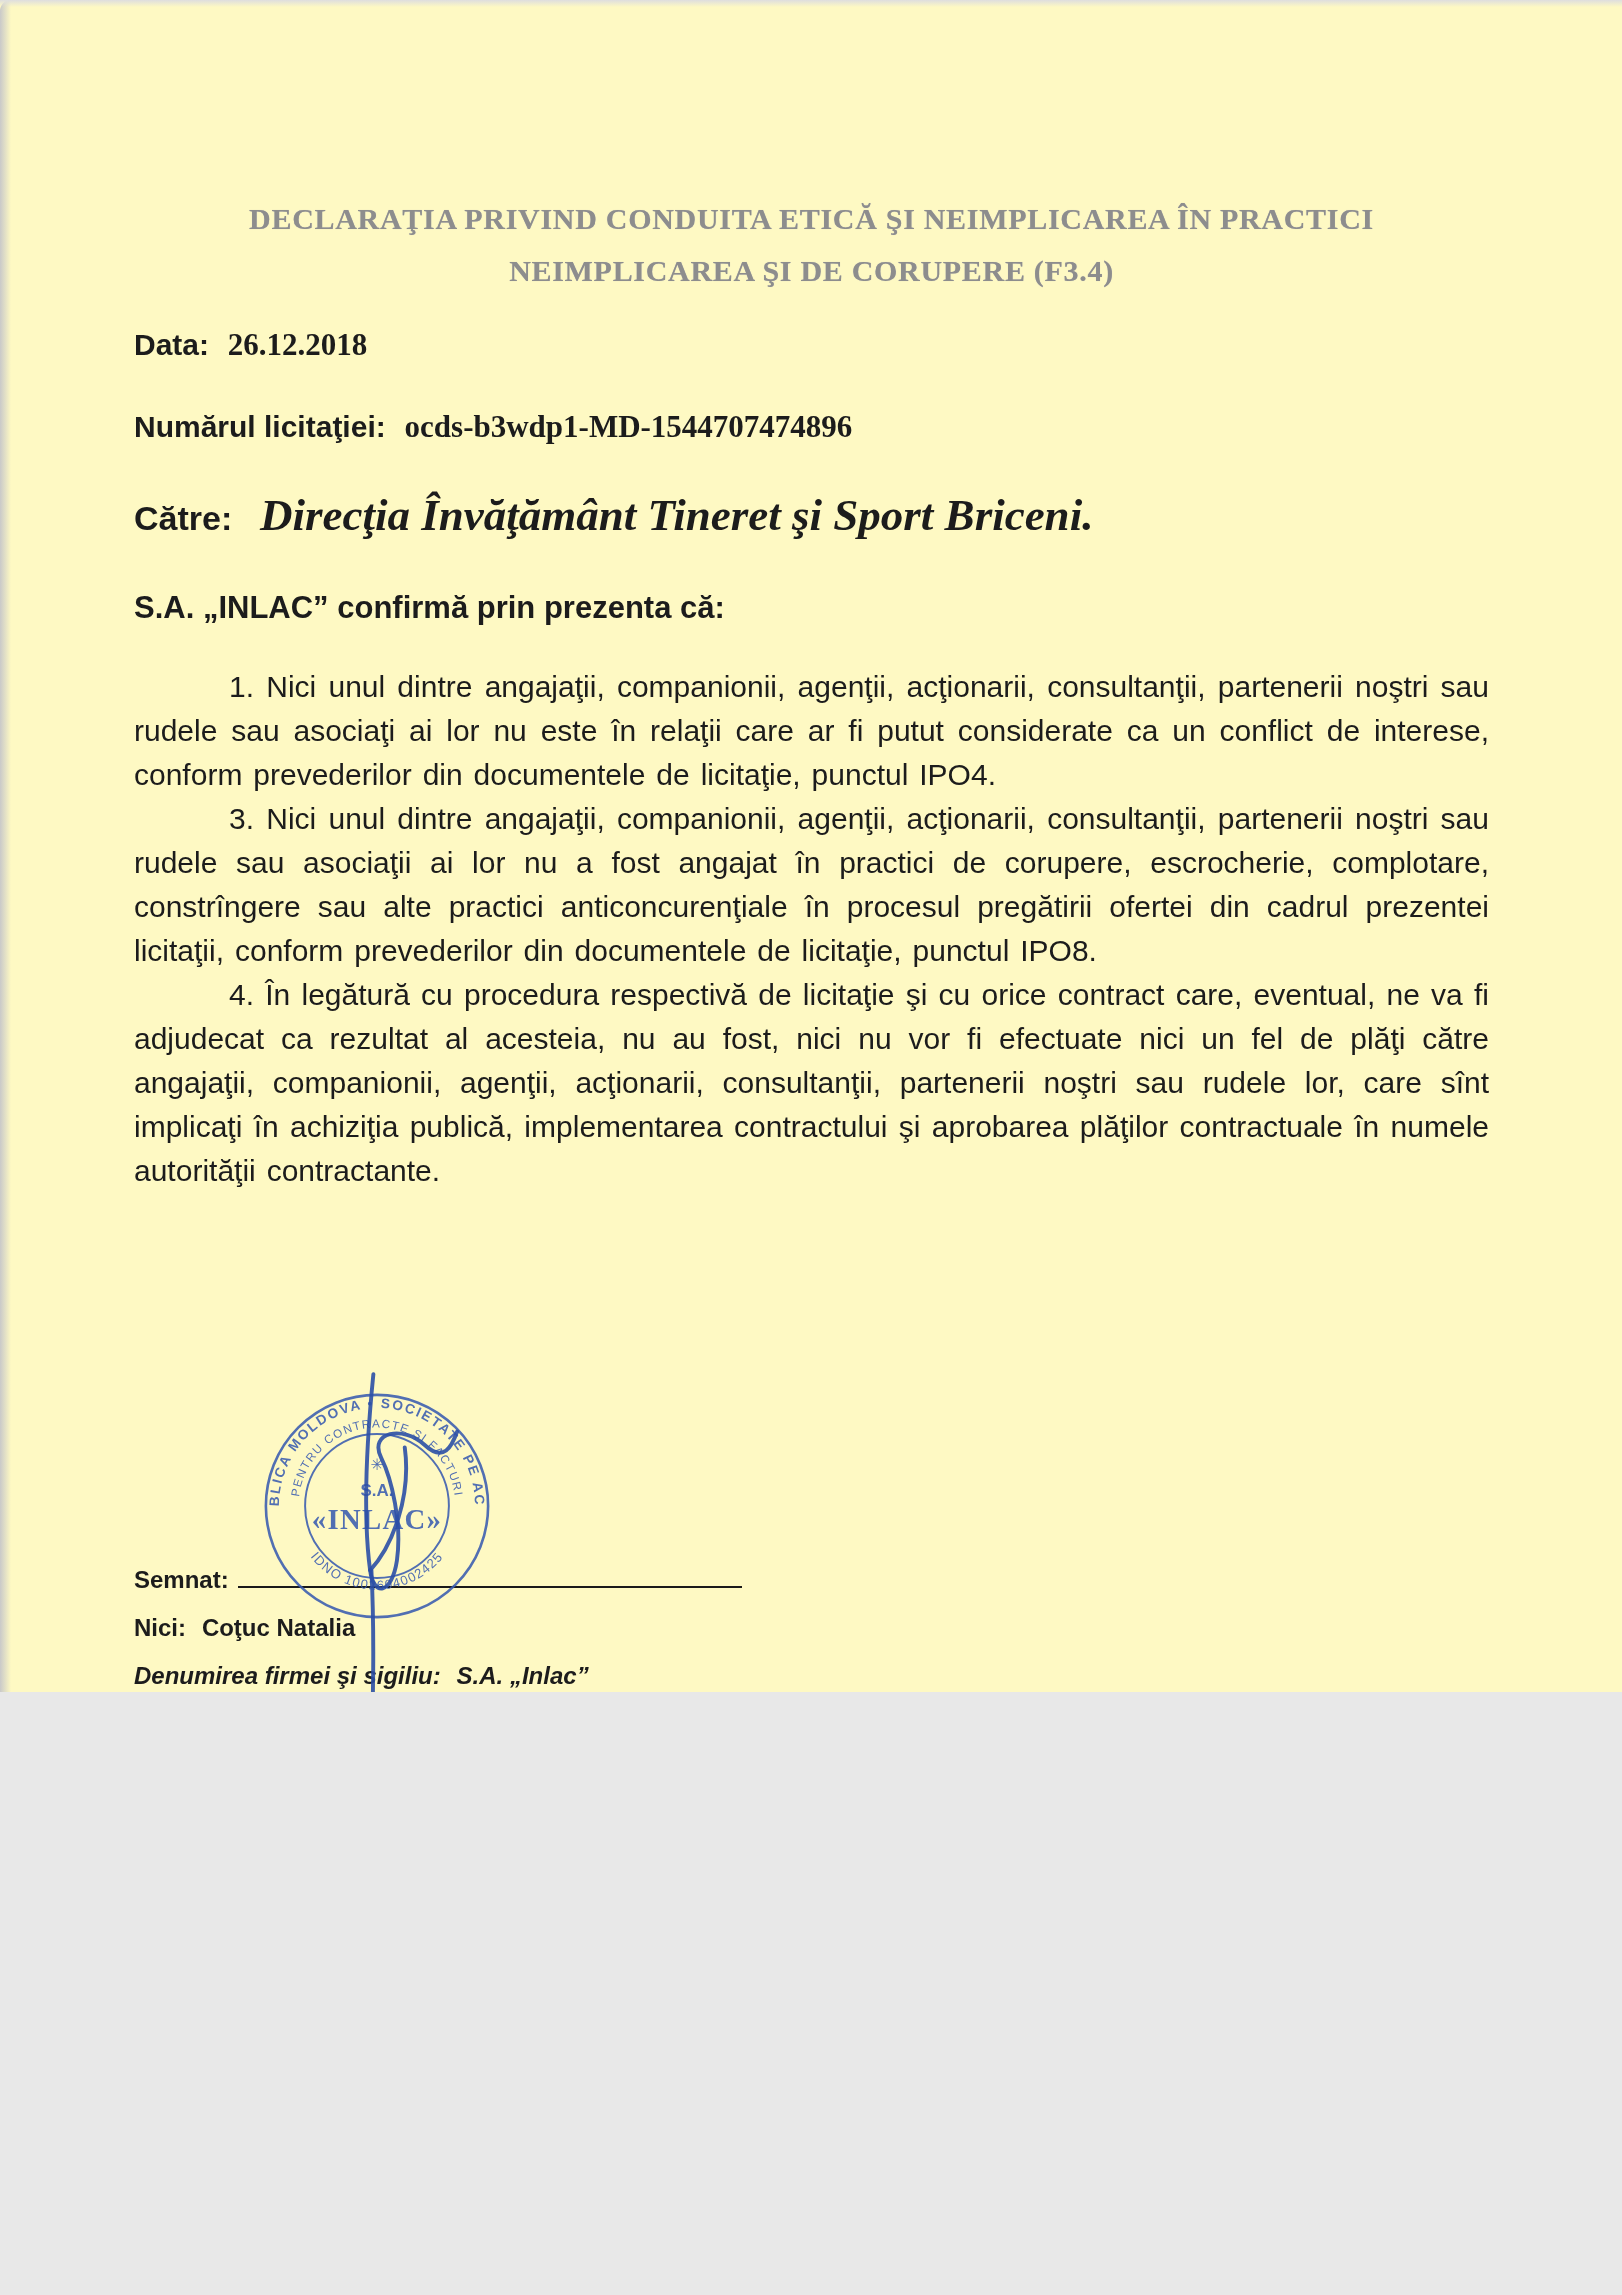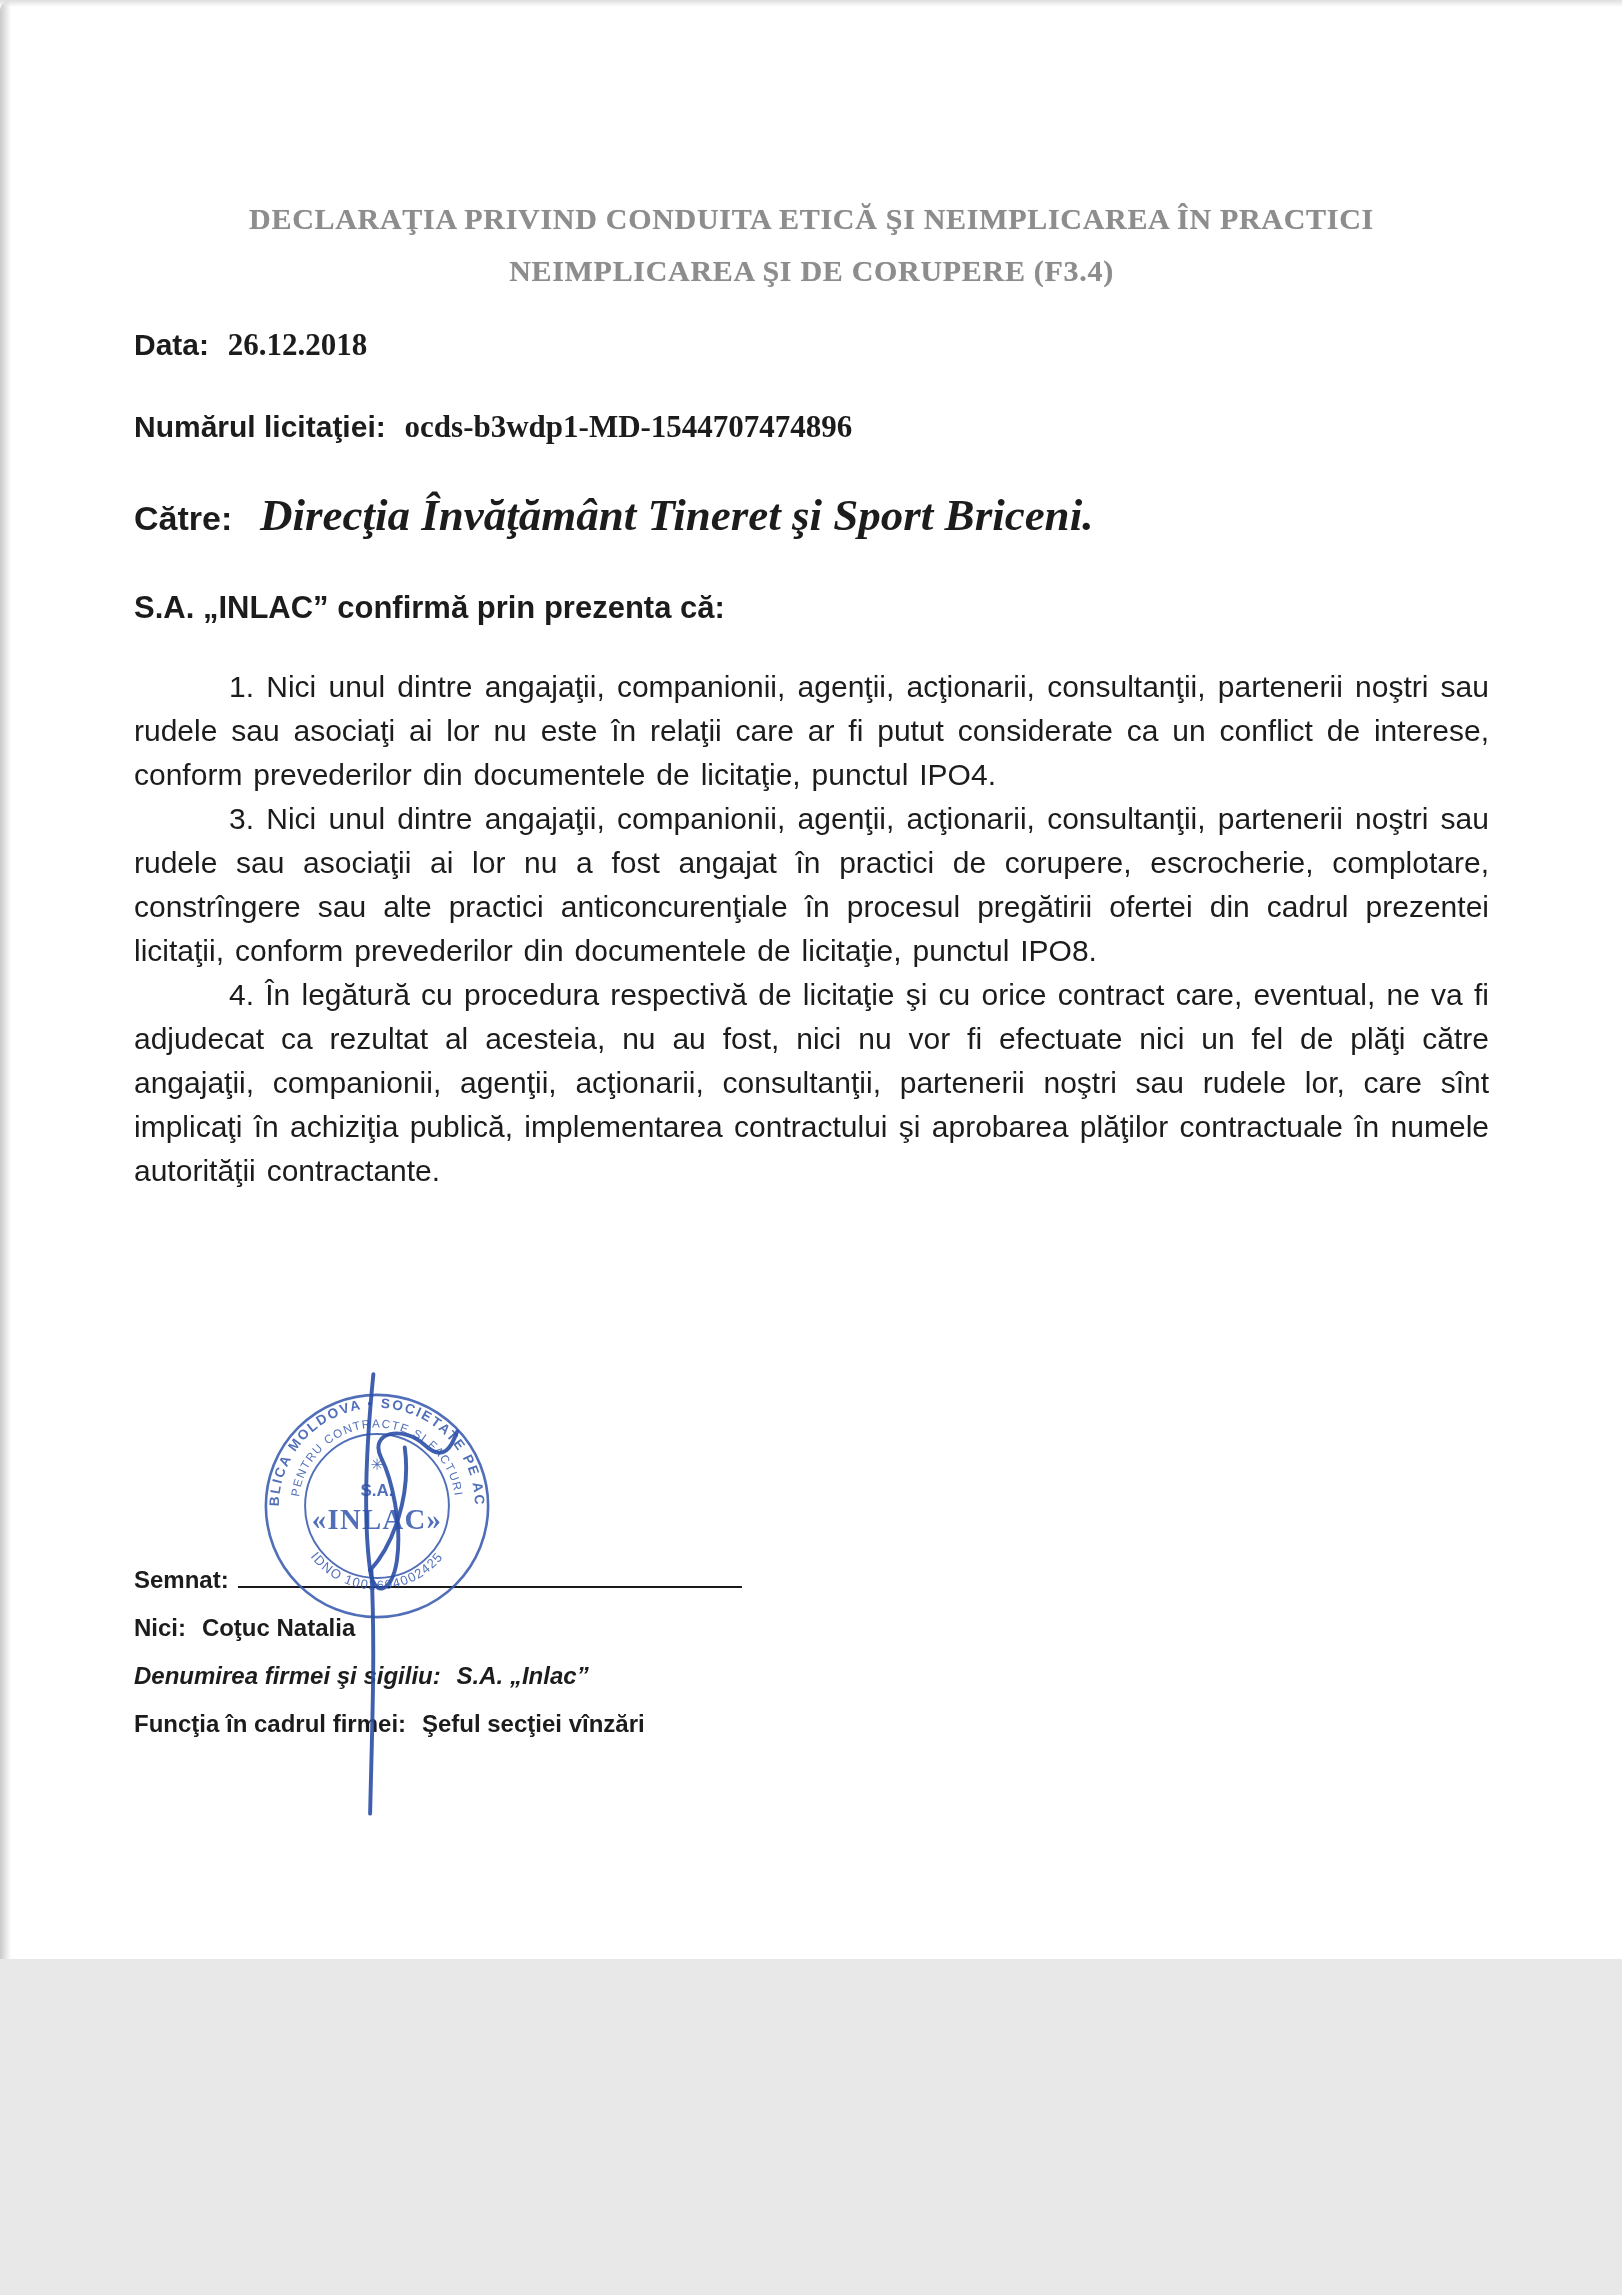--- a/index.html
+++ b/index.html
@@ -1,19 +1,19 @@
 <!DOCTYPE html>
 <html style="font-size:10.5px"><head>
 <meta charset="utf-8">
 <style>
   html,body { margin:0; padding:0; background:#e8e8e8; }
   .page {
     position:relative;
-    width:1623px; height:1959px;
-    background:#ffffff;
+    width:1623px; height:1692px;
+    background:#fef9c3;
     overflow:hidden;
     font-family:"Liberation Sans", sans-serif;
     color:#1c1c1c;
   }
   
   .page::before {
     content:"";
     position:absolute; left:0; top:0; bottom:0; width:10.5px;
     background:linear-gradient(90deg, #c9c9c9, rgba(255,255,255,0));
     border-top-left-radius:30px;

